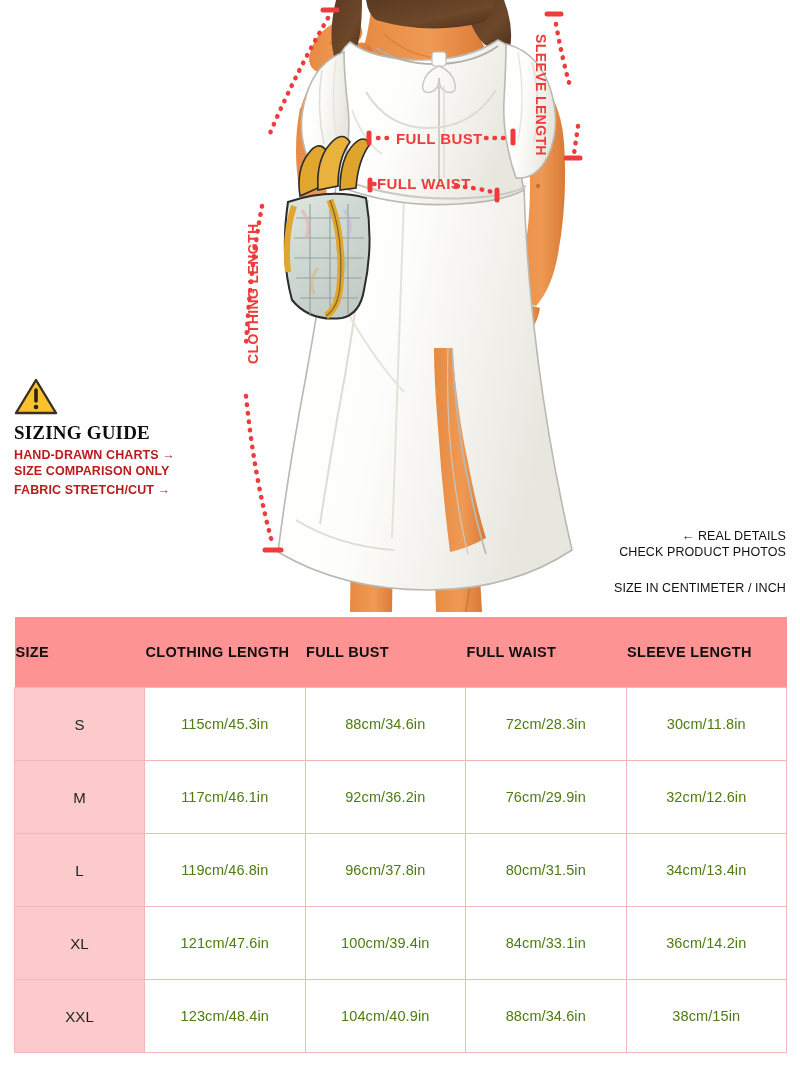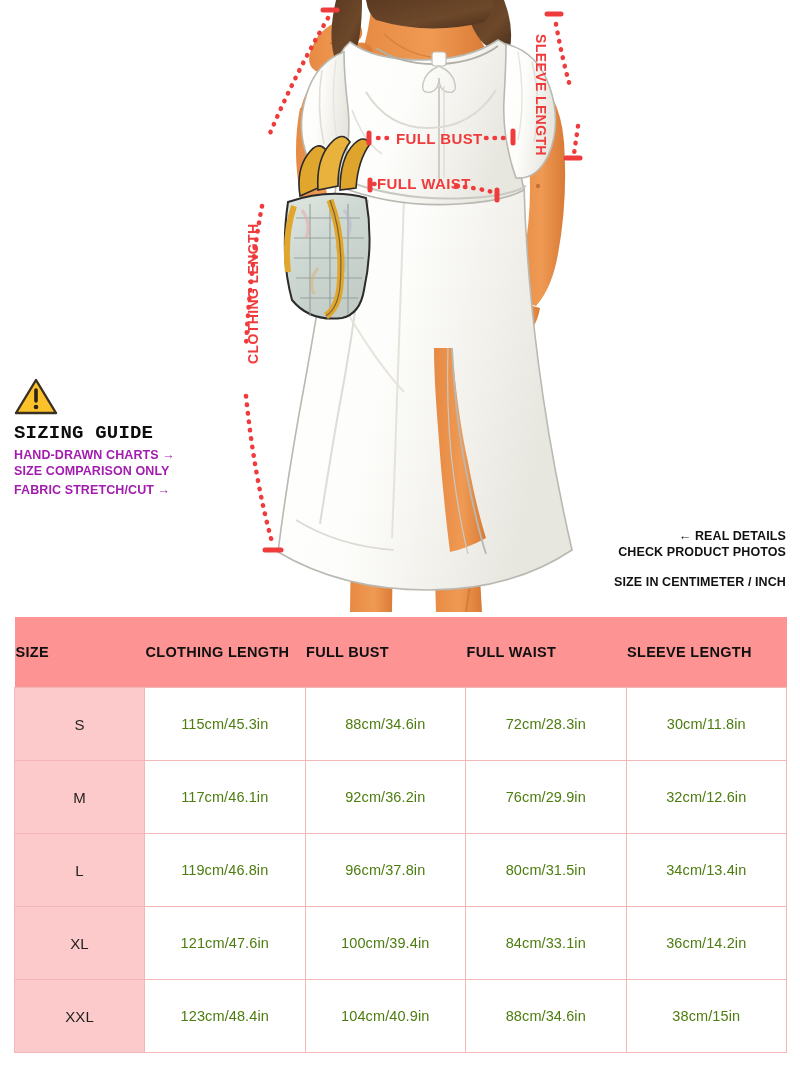--- a/index.html
+++ b/index.html
@@ -25,35 +25,35 @@
   #lab-sleeve{left:549px;top:34px;font-size:14px;
     transform:rotate(90deg);transform-origin:0 0;}
   #lab-cloth{left:245px;top:364px;font-size:14px;
     transform:rotate(-90deg);transform-origin:0 0;}
 
   
   .guide{position:absolute;left:14px;top:378px;width:240px;}
   .warn-icon{display:block;width:44px;height:38px;margin-bottom:6px;}
   .guide h1{
     margin:0 0 4px 0;font-size:19px;font-weight:700;color:#0d0d0d;
-    letter-spacing:.2px;font-family:Liberation Mono, monospace;
+    letter-spacing:.2px;font-family:Liberation Serif, serif;
   }
   .guide p{
-    margin:0;font-size:12.5px;font-weight:700;color:#a21caf;
+    margin:0;font-size:12.5px;font-weight:700;color:#b91c1c;
     line-height:15.5px;letter-spacing:.1px;
   }
   .guide p.gap{margin-top:4px;}
 
   
   .notes{position:absolute;right:14px;top:528px;text-align:right;width:320px;}
   .notes p{
-    margin:0;font-size:12.5px;font-weight:700;color:#111;
+    margin:0;font-size:12.5px;font-weight:400;color:#111;
     line-height:16px;letter-spacing:.1px;
   }
-  .notes p.gap{margin-top:14px;}
+  .notes p.gap{margin-top:20px;}
 
   
   .tblwrap{position:absolute;left:14px;top:617px;width:772px;}
   table.size{
     width:772px;border-collapse:collapse;table-layout:fixed;
     font-family:"Liberation Sans", sans-serif;
   }
   table.size thead th{
     background:#fd9393;color:#101010;font-size:14.5px;font-weight:700;
     height:68px;line-height:17px;text-align:left;vertical-align:middle;

